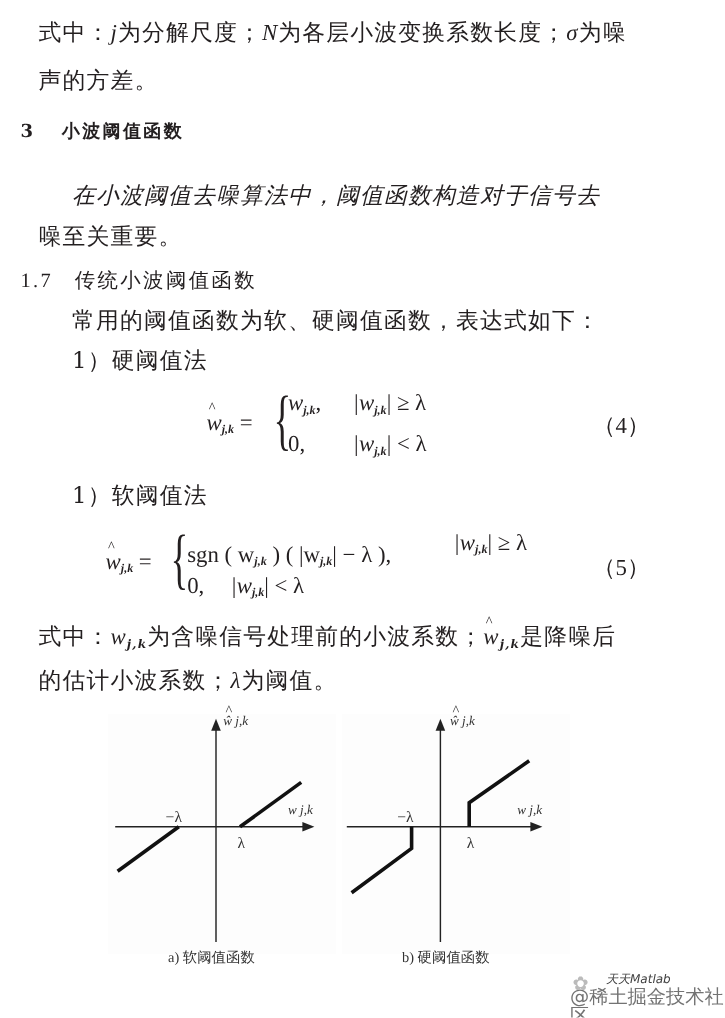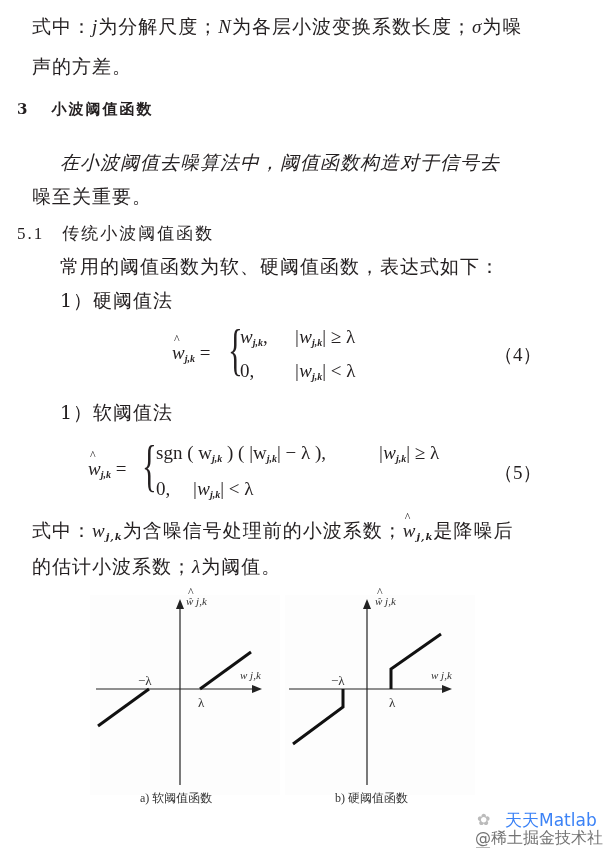--- a/index.html
+++ b/index.html
@@ -25,62 +25,62 @@
   .brace { position: absolute; font-size: 56px; font-weight: 200; transform: scaleX(0.55); transform-origin: left top; line-height: 1; }
   .case { position: absolute; white-space: nowrap; }
   .eqnum { position: absolute; font-size: 19px; font-family: "Liberation Serif", serif; }
 
   .fig { position: absolute; }
   .fig svg { display: block; }
   .sublabel { position: absolute; font-size: 12px; color: #333; font-family: "Liberation Serif", serif; }
   .caption { position: absolute; left: 190px; top: 848px; font-size: 16px; font-weight: bold; letter-spacing: 1px; }
   .caption .fnum { margin-right: 12px; }
   .wm { position: absolute; left: 475px; top: 812px; font-family: "DejaVu Sans", sans-serif; color: #aaaaaa; line-height: 1.05; }
-  .wm .w1 { font-size: 17px; color: #3b82f6; padding-left: 30px; }
+  .wm .w1 { font-size: 10px; color: #404040; padding-left: 30px; font-style: italic; }
   .wm .w2 { font-size: 16px; color: #737373; }
   .wm .wicon { position: absolute; left: 2px; top: 0px; font-size: 16px; color: #bbbbbb; }
 </style>
 </head>
 <body>
 
 <div class="line l0" style="top:14px;">
   <span>式中：</span><span class="it">j</span><span>为分解尺度；</span><span class="it">N</span><span>为各层小波变换系数长度；</span><span class="it">σ</span><span>为噪</span>
 </div>
 <div class="line l0" style="top:54px;">声的方差。</div>
 
 <div class="heading">
   <span class="num">3</span><span>小波阈值函数</span>
 </div>
 
 <div class="line ind" style="top:150px;font-style:italic;">在小波阈值去噪算法中，阈值函数构造对于信号去</div>
 <div class="line l0" style="top:184px;text-align:right;">噪至关重要。</div>
 
 <div class="subheading">
-  <span class="num">5.1</span><span>传统小波阈值函数</span>
+  <span class="num">1.7</span><span>传统小波阈值函数</span>
 </div>
 
 <div class="line ind" style="top:254px;">常用的阈值函数为软、硬阈值函数，表达式如下：</div>
 <div class="line ind" style="top:288px;">1）硬阈值法</div>
 
 <div class="eq" style="left:0; top:318px; width:604px; height:72px;">
   <span class="eq-lhs" style="left:172px; top:24px;"><span class="hat">w</span><sub>j,k</sub> <span>=</span></span>
   <span class="brace" style="left:228px; top:4px;">{</span>
   <span class="case" style="left:240px; top:8px;"><span class="it">w</span><sub>j,k</sub><span>,</span></span>
   <span class="case" style="left:294px; top:8px;"><span class="it">|w</span><sub>j,k</sub><span>| ≥ λ</span></span>
   <span class="case" style="left:240px; top:42px;">0,</span>
   <span class="case" style="left:294px; top:42px;"><span class="it">|w</span><sub>j,k</sub><span>| &lt; λ</span></span>
   <span class="eqnum" style="left:494px; top:24px;">（4）</span>
 </div>
 
 <div class="line ind" style="top:400px;">1）软阈值法</div>
 
 <div class="eq" style="left:0; top:432px; width:604px; height:72px;">
   <span class="eq-lhs" style="left:88px; top:26px;"><span class="hat">w</span><sub>j,k</sub> <span>=</span></span>
   <span class="brace" style="left:142px; top:6px;">{</span>
-  <span class="case" style="left:156px; top:10px;"><span>sgn ( w</span><sub>j,k</sub> <span>) ( |w</span><sub>j,k</sub><span>| − λ ),</span></span>
+  <span class="case" style="left:156px; top:20px;"><span>sgn ( w</span><sub>j,k</sub> <span>) ( |w</span><sub>j,k</sub><span>| − λ ),</span></span>
   <span class="case" style="left:378px; top:10px;"><span class="it">|w</span><sub>j,k</sub><span>| ≥ λ</span></span>
   <span class="case" style="left:156px; top:46px;">0,</span>
   <span class="case" style="left:192px; top:46px;"><span class="it">|w</span><sub>j,k</sub><span>| &lt; λ</span></span>
   <span class="eqnum" style="left:494px; top:28px;">（5）</span>
 </div>
 
 <div class="line l0" style="top:518px;">
   <span>式中：</span><span class="it">w</span><sub>j,k</sub><span>为含噪信号处理前的小波系数；</span><span class="hat">w</span><sub>j,k</sub><span>是降噪后</span>
 </div>
 <div class="line l0" style="top:554px;">

